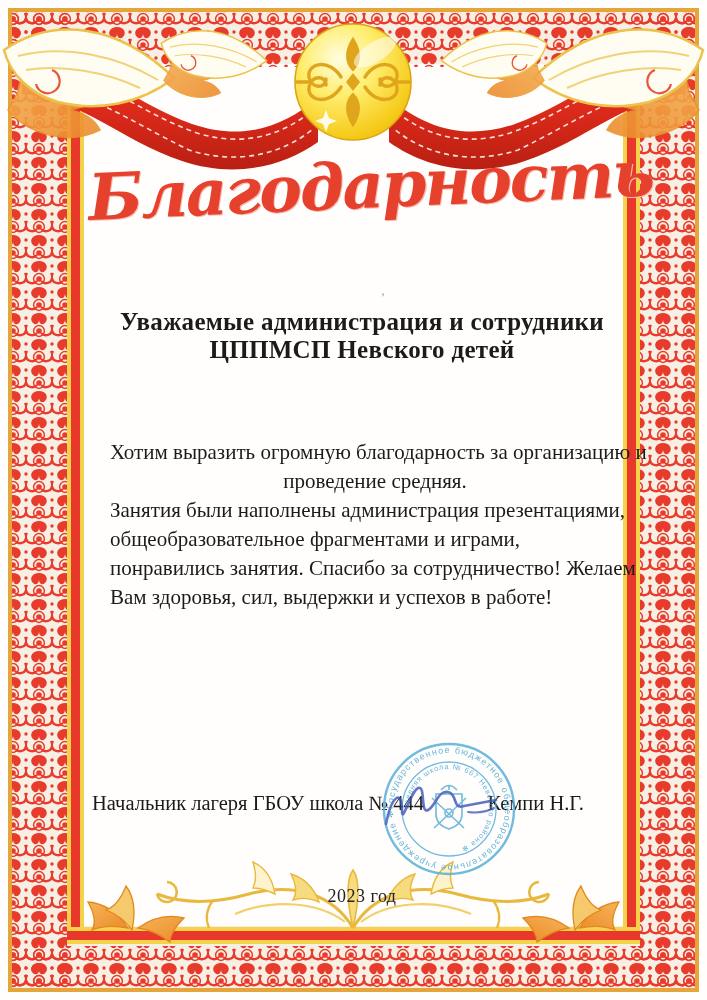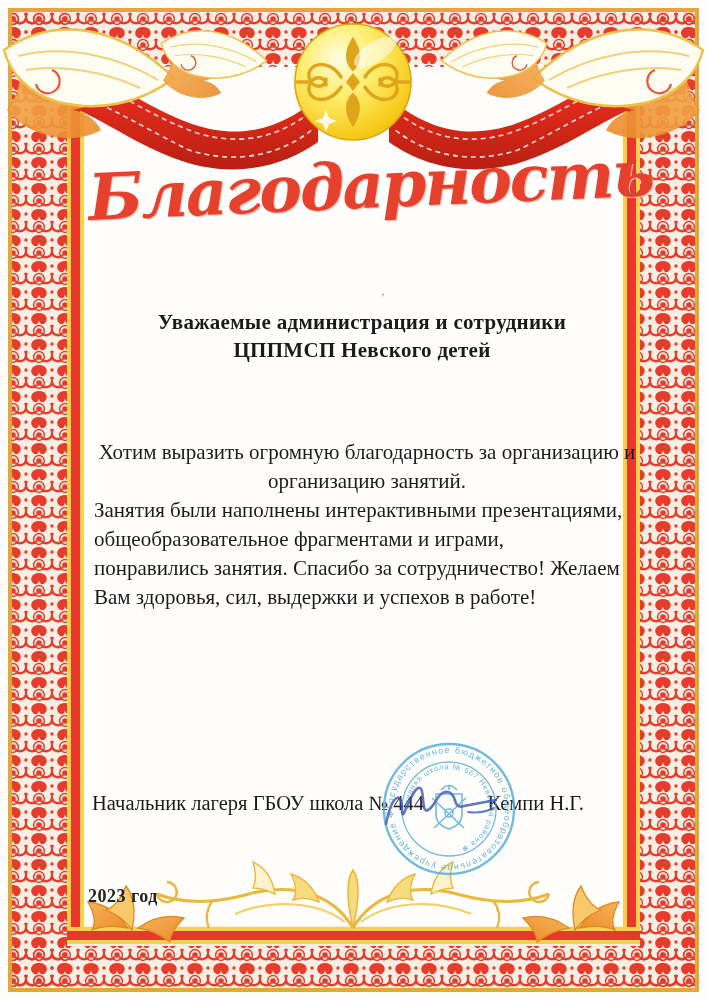--- a/index.html
+++ b/index.html
@@ -12,32 +12,32 @@
 
   .title{
     position:absolute;left:0;top:148px;width:548px;text-align:center;
     font-family:"DejaVu Serif", serif;font-style:italic;font-weight:bold;
     font-size:64px;color:#e6412d;transform:rotate(-2.5deg);letter-spacing:-2px;
     text-shadow:1px 1px 0 #f7b9ae;
   }
   .artifact{position:absolute;left:292px;top:290px;color:#9a9aa0;font-size:13px;transform:rotate(14deg);}
 
   .heading{position:absolute;left:0;top:308px;width:548px;text-align:center;
-    font-weight:bold;font-size:21px;line-height:28px;letter-spacing:.3px;}
+    font-weight:bold;font-size:25px;line-height:28px;letter-spacing:.3px;}
 
   .body-block{position:absolute;left:6px;top:438px;width:546px;font-size:21px;line-height:29px;}
-  .body-line{white-space:nowrap;}
+  .body-line{white-space:nowrap;margin-left:16px;}
   .body-line.center{text-align:center;}
 
   .sign-row{position:absolute;left:4px;top:792px;width:540px;font-size:20.5px;}
   .sign-pos{position:absolute;left:0;top:0;white-space:nowrap;}
   .sign-name{position:absolute;right:48px;top:0;white-space:nowrap;}
 
   .stamp-wrap{position:absolute;left:368px;top:728px;width:162px;height:162px;z-index:3;opacity:.85;}
-  .year{position:absolute;left:0;top:886px;width:548px;font-size:18px;color:#222;z-index:4;letter-spacing:.5px;font-weight:bold;}
+  .year{position:absolute;left:0;top:886px;width:548px;text-align:center;font-size:18px;color:#222;z-index:4;letter-spacing:.5px;}
 </style>
 </head>
 <body>
 
 <div class="page">
 
   <svg class="frame-svg" width="707" height="1000" viewBox="0 0 707 1000" xmlns="http://www.w3.org/2000/svg" xmlns:xlink="http://www.w3.org/1999/xlink">
     <defs>
       <pattern id="orn" width="26" height="26" patternUnits="userSpaceOnUse">
         <path d="M13,1 C6,1 3,7 7,11 C10,14 13,11 13,8 C13,11 16,14 19,11 C23,7 20,1 13,1 Z" fill="#e73b2c"></path>
@@ -155,22 +155,22 @@
     <div class="title">Благодарность</div>
     <div class="artifact">’</div>
 
     <div class="heading">
       <div>Уважаемые администрация и сотрудники</div>
       <div>ЦППМСП Невского детей</div>
     </div>
 
     <div class="body-block">
       <div class="body-line center">Хотим выразить огромную благодарность за организацию и</div>
-      <div class="body-line center">организацию занятий.</div>
-      <div class="body-line">Занятия были наполнены интерактивными презентациями,</div>
+      <div class="body-line center">проведение средняя.</div>
+      <div class="body-line">Занятия были наполнены администрация презентациями,</div>
       <div class="body-line">общеобразовательное фрагментами и играми,</div>
       <div class="body-line">понравились занятия. Спасибо за сотрудничество! Желаем</div>
       <div class="body-line">Вам здоровья, сил, выдержки и успехов в работе!</div>
     </div>
 
     <div class="sign-row">
       <span class="sign-pos">Начальник лагеря ГБОУ школа № 444</span>
       <span class="sign-name">Кемпи Н.Г.</span>
     </div>
 

